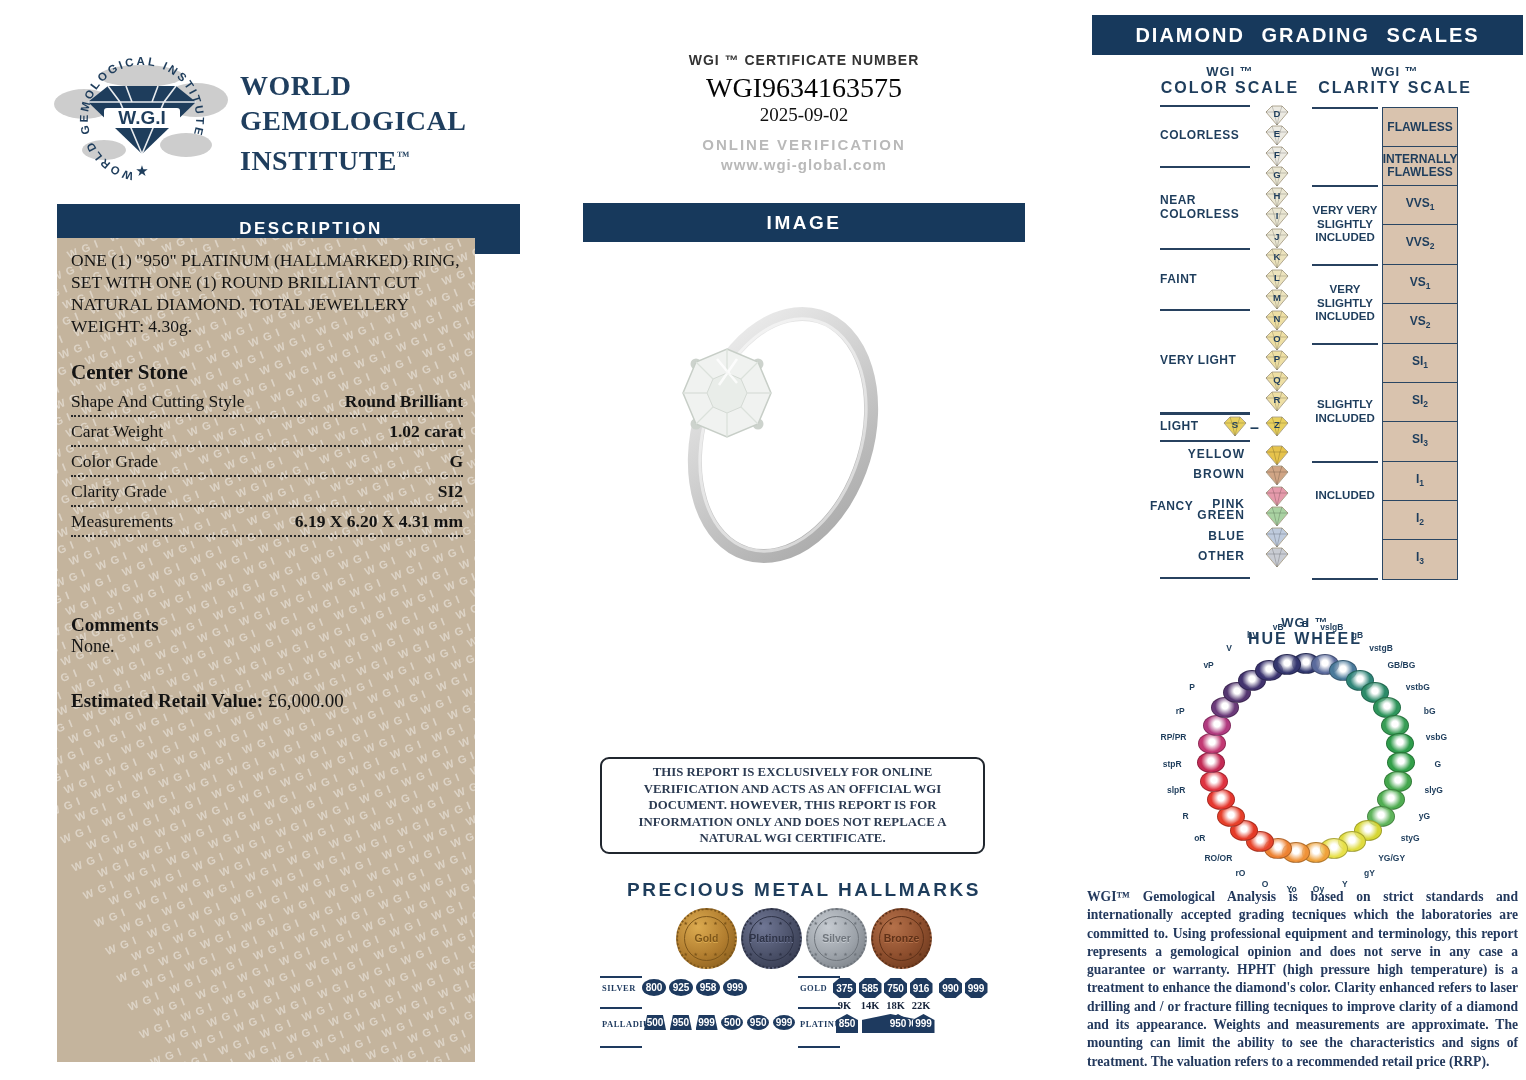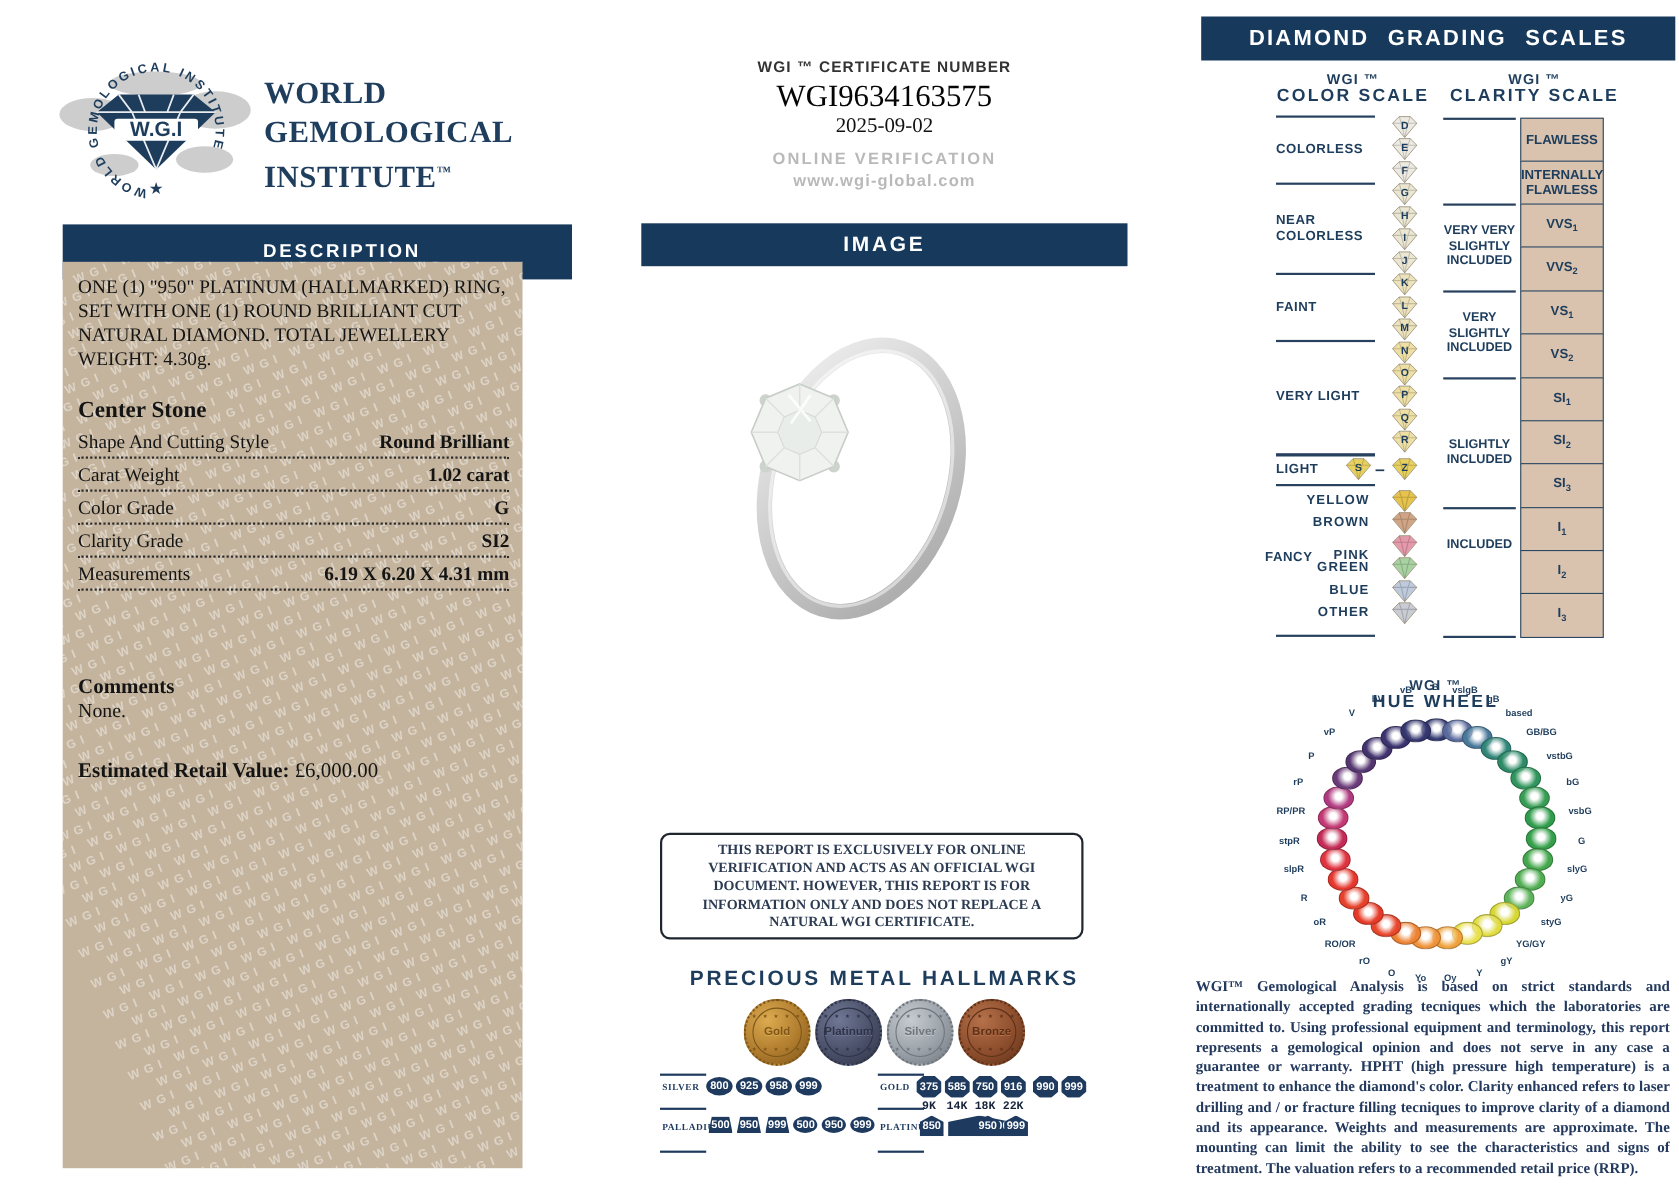--- a/index.html
+++ b/index.html
@@ -52,21 +52,21 @@
   .hm-rule{position:absolute;width:42px;height:2px;background:#1e3a5f;}
   .hm-label{position:absolute;font-family:"Liberation Serif",serif;font-weight:bold;font-size:8.5px;
             letter-spacing:.5px;color:#1e3a5f;}
   .badge{position:absolute;background:#1e3a5f;color:#fff;font-weight:bold;font-size:10px;
          display:flex;align-items:center;justify-content:center;}
   .badge.oval{border-radius:50%;}
   .badge.circle{border-radius:50%;}
   .badge.trap{clip-path:polygon(14% 0,86% 0,100% 100%,0 100%);}
   .badge.oct{clip-path:polygon(28% 0,72% 0,100% 28%,100% 72%,72% 100%,28% 100%,0 72%,0 28%);}
   .badge.house{clip-path:polygon(50% 0,100% 32%,100% 100%,0 100%,0 32%);}
-  .karat{position:absolute;font-family:Liberation Mono, monospace;font-weight:bold;font-size:10.5px;color:#16233a;}
+  .karat{position:absolute;font-family:Liberation Serif, serif;font-weight:bold;font-size:10.5px;color:#16233a;}
   
   #grading-bar{left:1092px;top:15px;width:431px;height:40px;font-size:20px;letter-spacing:2px;word-spacing:9px;}
   .scale-title{position:absolute;text-align:center;color:#1e3d5c;font-weight:bold;}
   .scale-title .l1{font-size:13px;letter-spacing:1px;}
   .scale-title .l2{font-size:16px;letter-spacing:2px;}
   .divline{position:absolute;height:2px;background:#27415f;}
   .cs-grp{position:absolute;font-size:12px;font-weight:bold;color:#1e3d5c;letter-spacing:.5px;line-height:14px;}
   .gem{position:absolute;}
   .fancy-name{position:absolute;font-size:12px;font-weight:bold;color:#1e3d5c;letter-spacing:1px;text-align:right;}
   .cl-box{position:absolute;left:1382px;width:76px;background:#d9c3ae;border:1.6px solid #2a4663;
@@ -483,21 +483,21 @@
         <span>I<sub>3</sub></span>
       </div>
       <div class="divline" style="left: 1312px; top: 578px; width: 66px;"></div>
       <div class="hw-gem" style="left: 1292px; top: 652.5px; background: radial-gradient(circle at 50% 42%, rgba(255, 255, 255, 0.55) 0px, rgba(255, 255, 255, 0.55) 18%, rgb(49, 56, 111) 58%); border: 1px solid rgba(0, 0, 0, 0.25);"></div>
       <div class="hw-label" style="left: 1281px; top: 619px;">B</div>
       <div class="hw-gem" style="left: 1311.12px; top: 654.445px; background: radial-gradient(circle at 50% 42%, rgba(255, 255, 255, 0.55) 0px, rgba(255, 255, 255, 0.55) 18%, rgb(90, 106, 156) 58%); border: 1px solid rgba(0, 0, 0, 0.25);"></div>
       <div class="hw-label" style="left: 1307.77px; top: 621.723px;">vslgB</div>
       <div class="hw-gem" style="left: 1329.46px; top: 660.199px; background: radial-gradient(circle at 50% 42%, rgba(255, 255, 255, 0.55) 0px, rgba(255, 255, 255, 0.55) 18%, rgb(73, 121, 154) 58%); border: 1px solid rgba(0, 0, 0, 0.25);"></div>
       <div class="hw-label" style="left: 1333.45px; top: 629.779px;">gB</div>
       <div class="hw-gem" style="left: 1346.27px; top: 669.527px; background: radial-gradient(circle at 50% 42%, rgba(255, 255, 255, 0.55) 0px, rgba(255, 255, 255, 0.55) 18%, rgb(47, 133, 120) 58%); border: 1px solid rgba(0, 0, 0, 0.25);"></div>
-      <div class="hw-label" style="left: 1356.98px; top: 642.838px;">based</div>
+      <div class="hw-label" style="left: 1356.98px; top: 642.838px;">vstgB</div>
       <div class="hw-gem" style="left: 1360.86px; top: 682.048px; background: radial-gradient(circle at 50% 42%, rgba(255, 255, 255, 0.55) 0px, rgba(255, 255, 255, 0.55) 18%, rgb(44, 138, 104) 58%); border: 1px solid rgba(0, 0, 0, 0.25);"></div>
       <div class="hw-label" style="left: 1377.4px; top: 660.367px;">GB/BG</div>
       <div class="hw-gem" style="left: 1372.62px; top: 697.248px; background: radial-gradient(circle at 50% 42%, rgba(255, 255, 255, 0.55) 0px, rgba(255, 255, 255, 0.55) 18%, rgb(47, 149, 92) 58%); border: 1px solid rgba(0, 0, 0, 0.25);"></div>
       <div class="hw-label" style="left: 1393.87px; top: 681.648px;">vstbG</div>
       <div class="hw-gem" style="left: 1381.09px; top: 714.506px; background: radial-gradient(circle at 50% 42%, rgba(255, 255, 255, 0.55) 0px, rgba(255, 255, 255, 0.55) 18%, rgb(55, 157, 85) 58%); border: 1px solid rgba(0, 0, 0, 0.25);"></div>
       <div class="hw-label" style="left: 1405.72px; top: 705.808px;">bG</div>
       <div class="hw-gem" style="left: 1385.9px; top: 733.114px; background: radial-gradient(circle at 50% 42%, rgba(255, 255, 255, 0.55) 0px, rgba(255, 255, 255, 0.55) 18%, rgb(47, 156, 76) 58%); border: 1px solid rgba(0, 0, 0, 0.25);"></div>
       <div class="hw-label" style="left: 1412.47px; top: 731.86px;">vsbG</div>
       <div class="hw-gem" style="left: 1386.88px; top: 752.312px; background: radial-gradient(circle at 50% 42%, rgba(255, 255, 255, 0.55) 0px, rgba(255, 255, 255, 0.55) 18%, rgb(51, 159, 73) 58%); border: 1px solid rgba(0, 0, 0, 0.25);"></div>
       <div class="hw-label" style="left: 1413.83px; top: 758.736px;">G</div>

